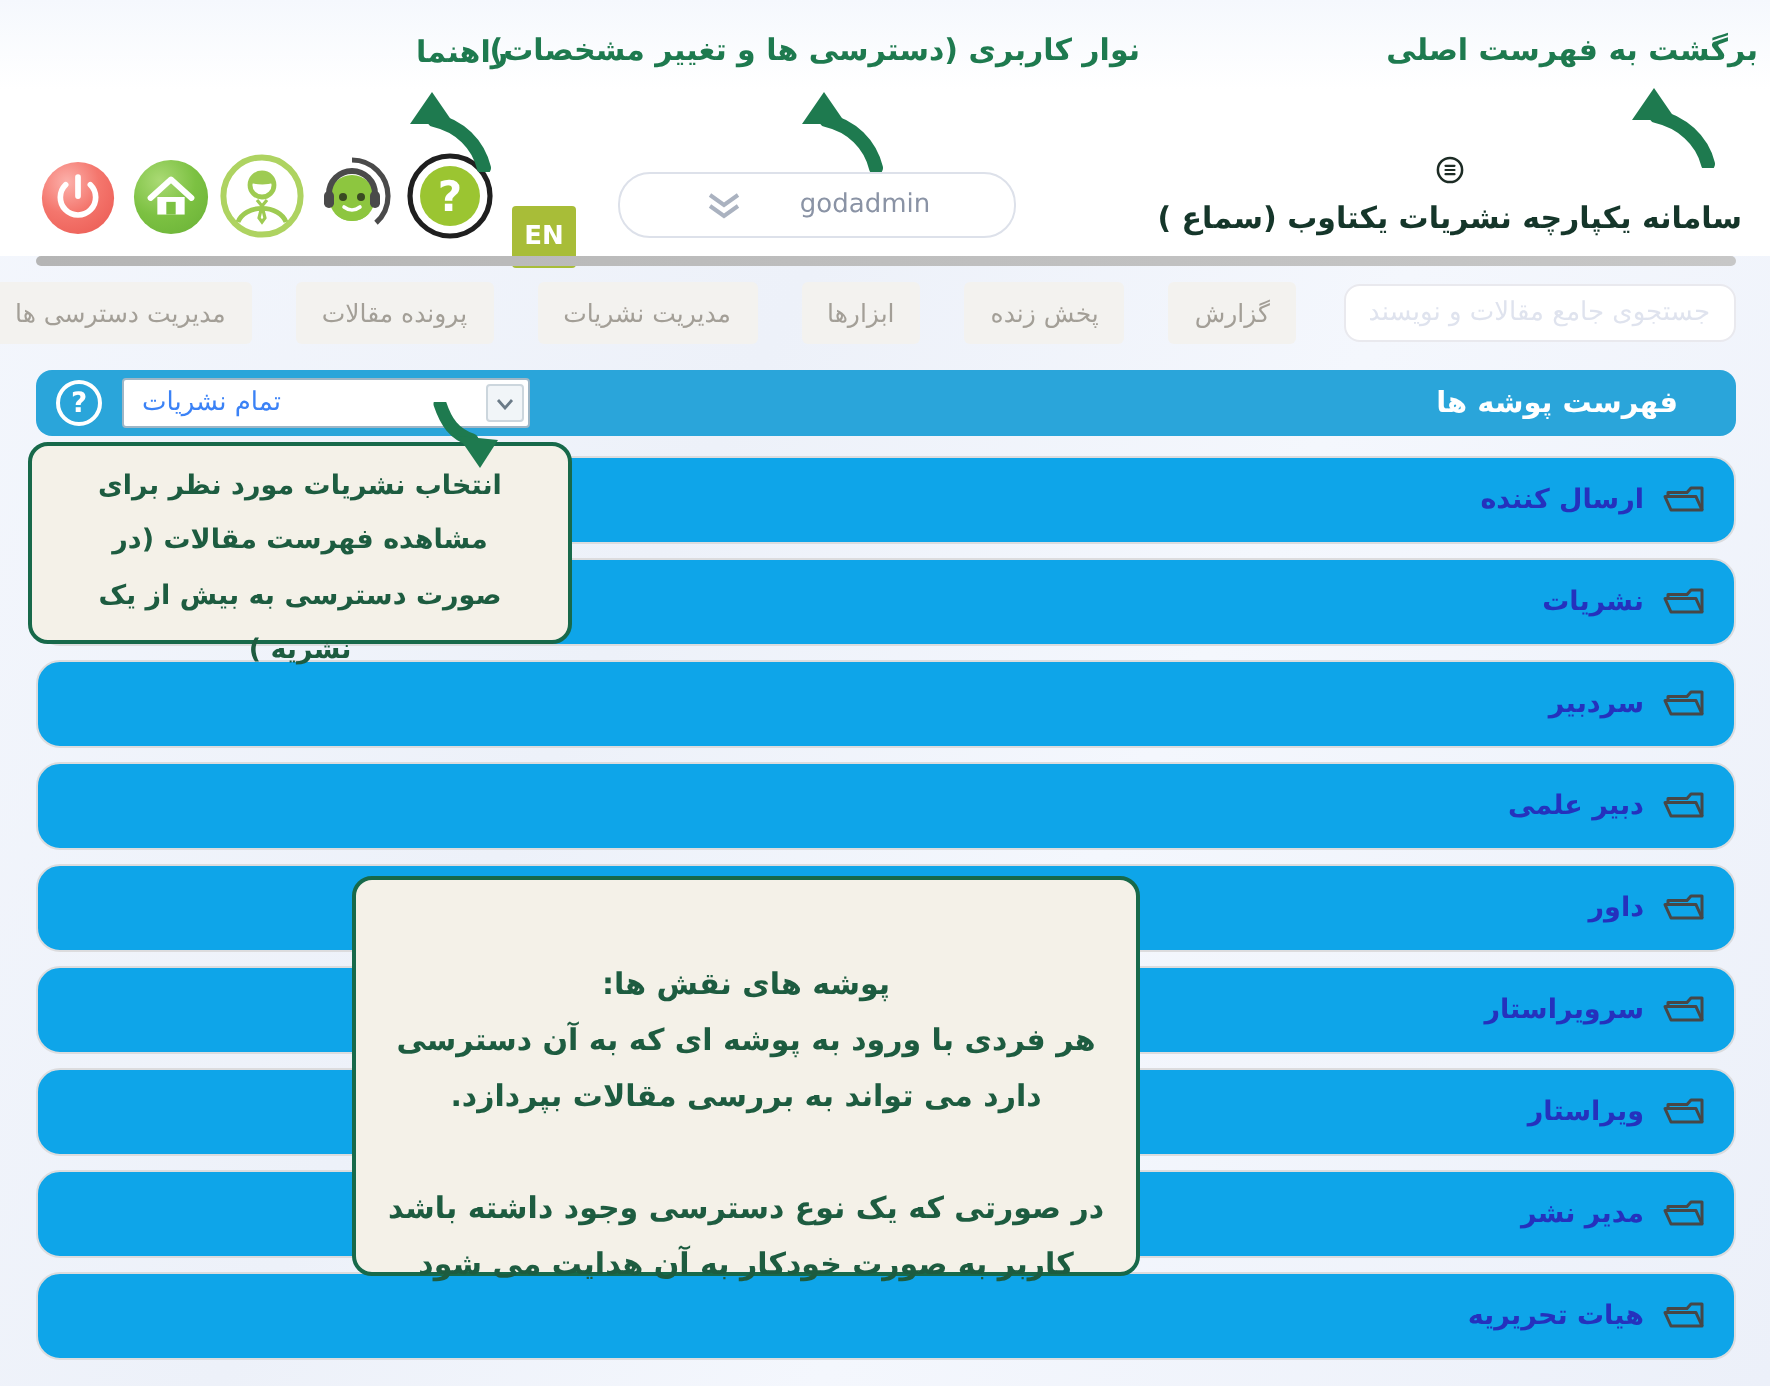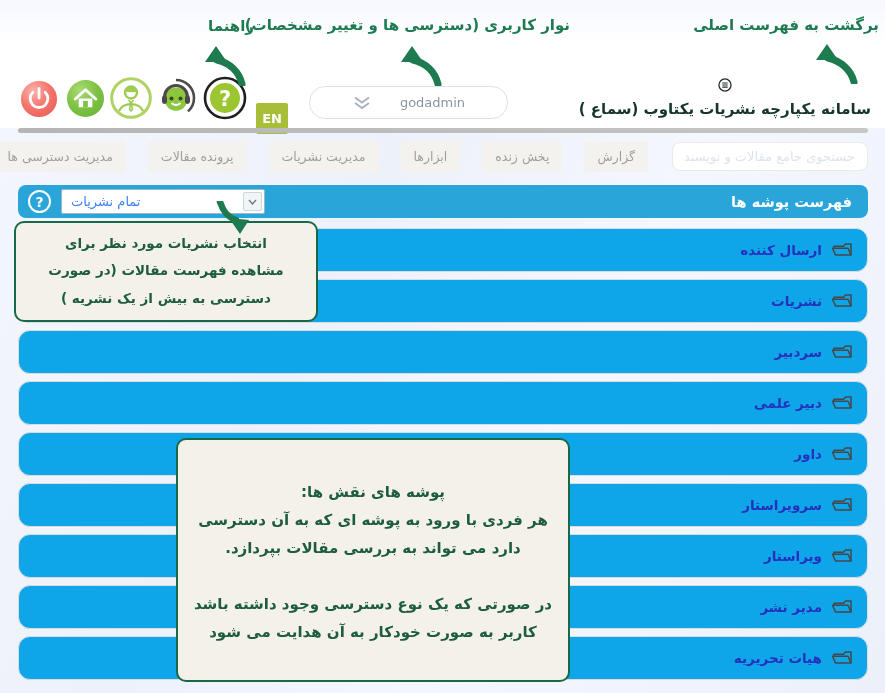--- a/index.html
+++ b/index.html
@@ -42,40 +42,40 @@
   .topbar{position:absolute;top:141px;left:18px;right:17px;display:flex;align-items:center;gap:22px;}
   .tab{background:#f3f2ef;color:#a39f97;font-size:12.5px;height:31px;line-height:31px;
     padding:0 13px;border-radius:3px;white-space:nowrap;cursor:pointer;}
   .search-input{width:245px;height:27px;border:1px solid #e9e9ee;border-radius:8px;background:#fff;
     font-family:"DejaVu Sans",sans-serif;font-size:13px;color:#9aa2b5;padding:0 12px;outline:none;
     margin-left:2px;text-align:right;}
   .search-input::placeholder{color:#dfe3ee;}
   
   .folders-bar{position:absolute;top:185px;left:18px;right:17px;height:33px;background:#2aa5da;
     border-radius:8px;display:flex;align-items:center;padding:0 10px;box-sizing:border-box;z-index:2;}
-  .folders-bar-title{color:#fff;font-size:14.5px;font-weight:bold;margin-right:6px;}
+  .folders-bar-title{color:#fff;font-size:14.5px;font-weight:bold;margin-right:19px;}
   .fb-spacer{flex:1;}
   .fake-select{width:204px;height:25px;background:#fff;border:1px solid #9fb6c6;border-radius:2px;
     position:relative;display:flex;direction:ltr;align-items:center;font-size:13px;color:#3b82f6;
     padding-left:9px;box-sizing:border-box;cursor:pointer;margin-left:10px;}
   .fake-select .sel-btn{position:absolute;right:2px;top:2px;bottom:2px;width:17px;background:#f1f5f8;
     border:1px solid #ccd6dd;border-radius:2px;display:flex;align-items:center;justify-content:center;}
   .bar-help{width:23px;height:23px;border:2px solid #fff;border-radius:50%;color:#fff;font-size:14px;
     font-weight:bold;display:flex;align-items:center;justify-content:center;cursor:pointer;box-sizing:border-box;}
   
   .rows{position:absolute;top:228px;left:18px;right:17px;z-index:1;}
   .frow{height:44px;margin-bottom:7px;background:#0ea5e9;border:1px solid #dcdcde;border-radius:12px;
     display:flex;align-items:center;padding-right:14px;gap:9px;cursor:pointer;box-sizing:border-box;}
   .frow .flabel{color:#2531bd;font-weight:bold;font-size:13.5px;}
   
   .note{position:absolute;background:#f4f1e8;border:2px solid #17694a;border-radius:10px;
     color:#1d5c40;font-weight:bold;text-align:center;box-sizing:border-box;z-index:5;}
-  .note-select{left:14px;top:221px;width:304px;height:101px;font-size:13.5px;line-height:2.02;
+  .note-select{left:14px;top:221px;width:272px;height:101px;font-size:13.5px;line-height:2.02;
     padding:7px 28px;}
-  .note-roles{left:176px;top:438px;width:394px;height:244px;font-size:15px;line-height:1.88;
+  .note-roles{left:176px;top:438px;width:394px;height:200px;font-size:15px;line-height:1.88;
     padding:38px 14px 0 14px;}
   .note-roles .gap{height:27px;}
 </style>
 </head>
 <body>
 
 <div class="header">
 
   <div class="ann ann-back">برگشت به فهرست اصلی</div>
   <div class="ann ann-user">نوار کاربری (دسترسی ها و تغییر مشخصات)</div>

